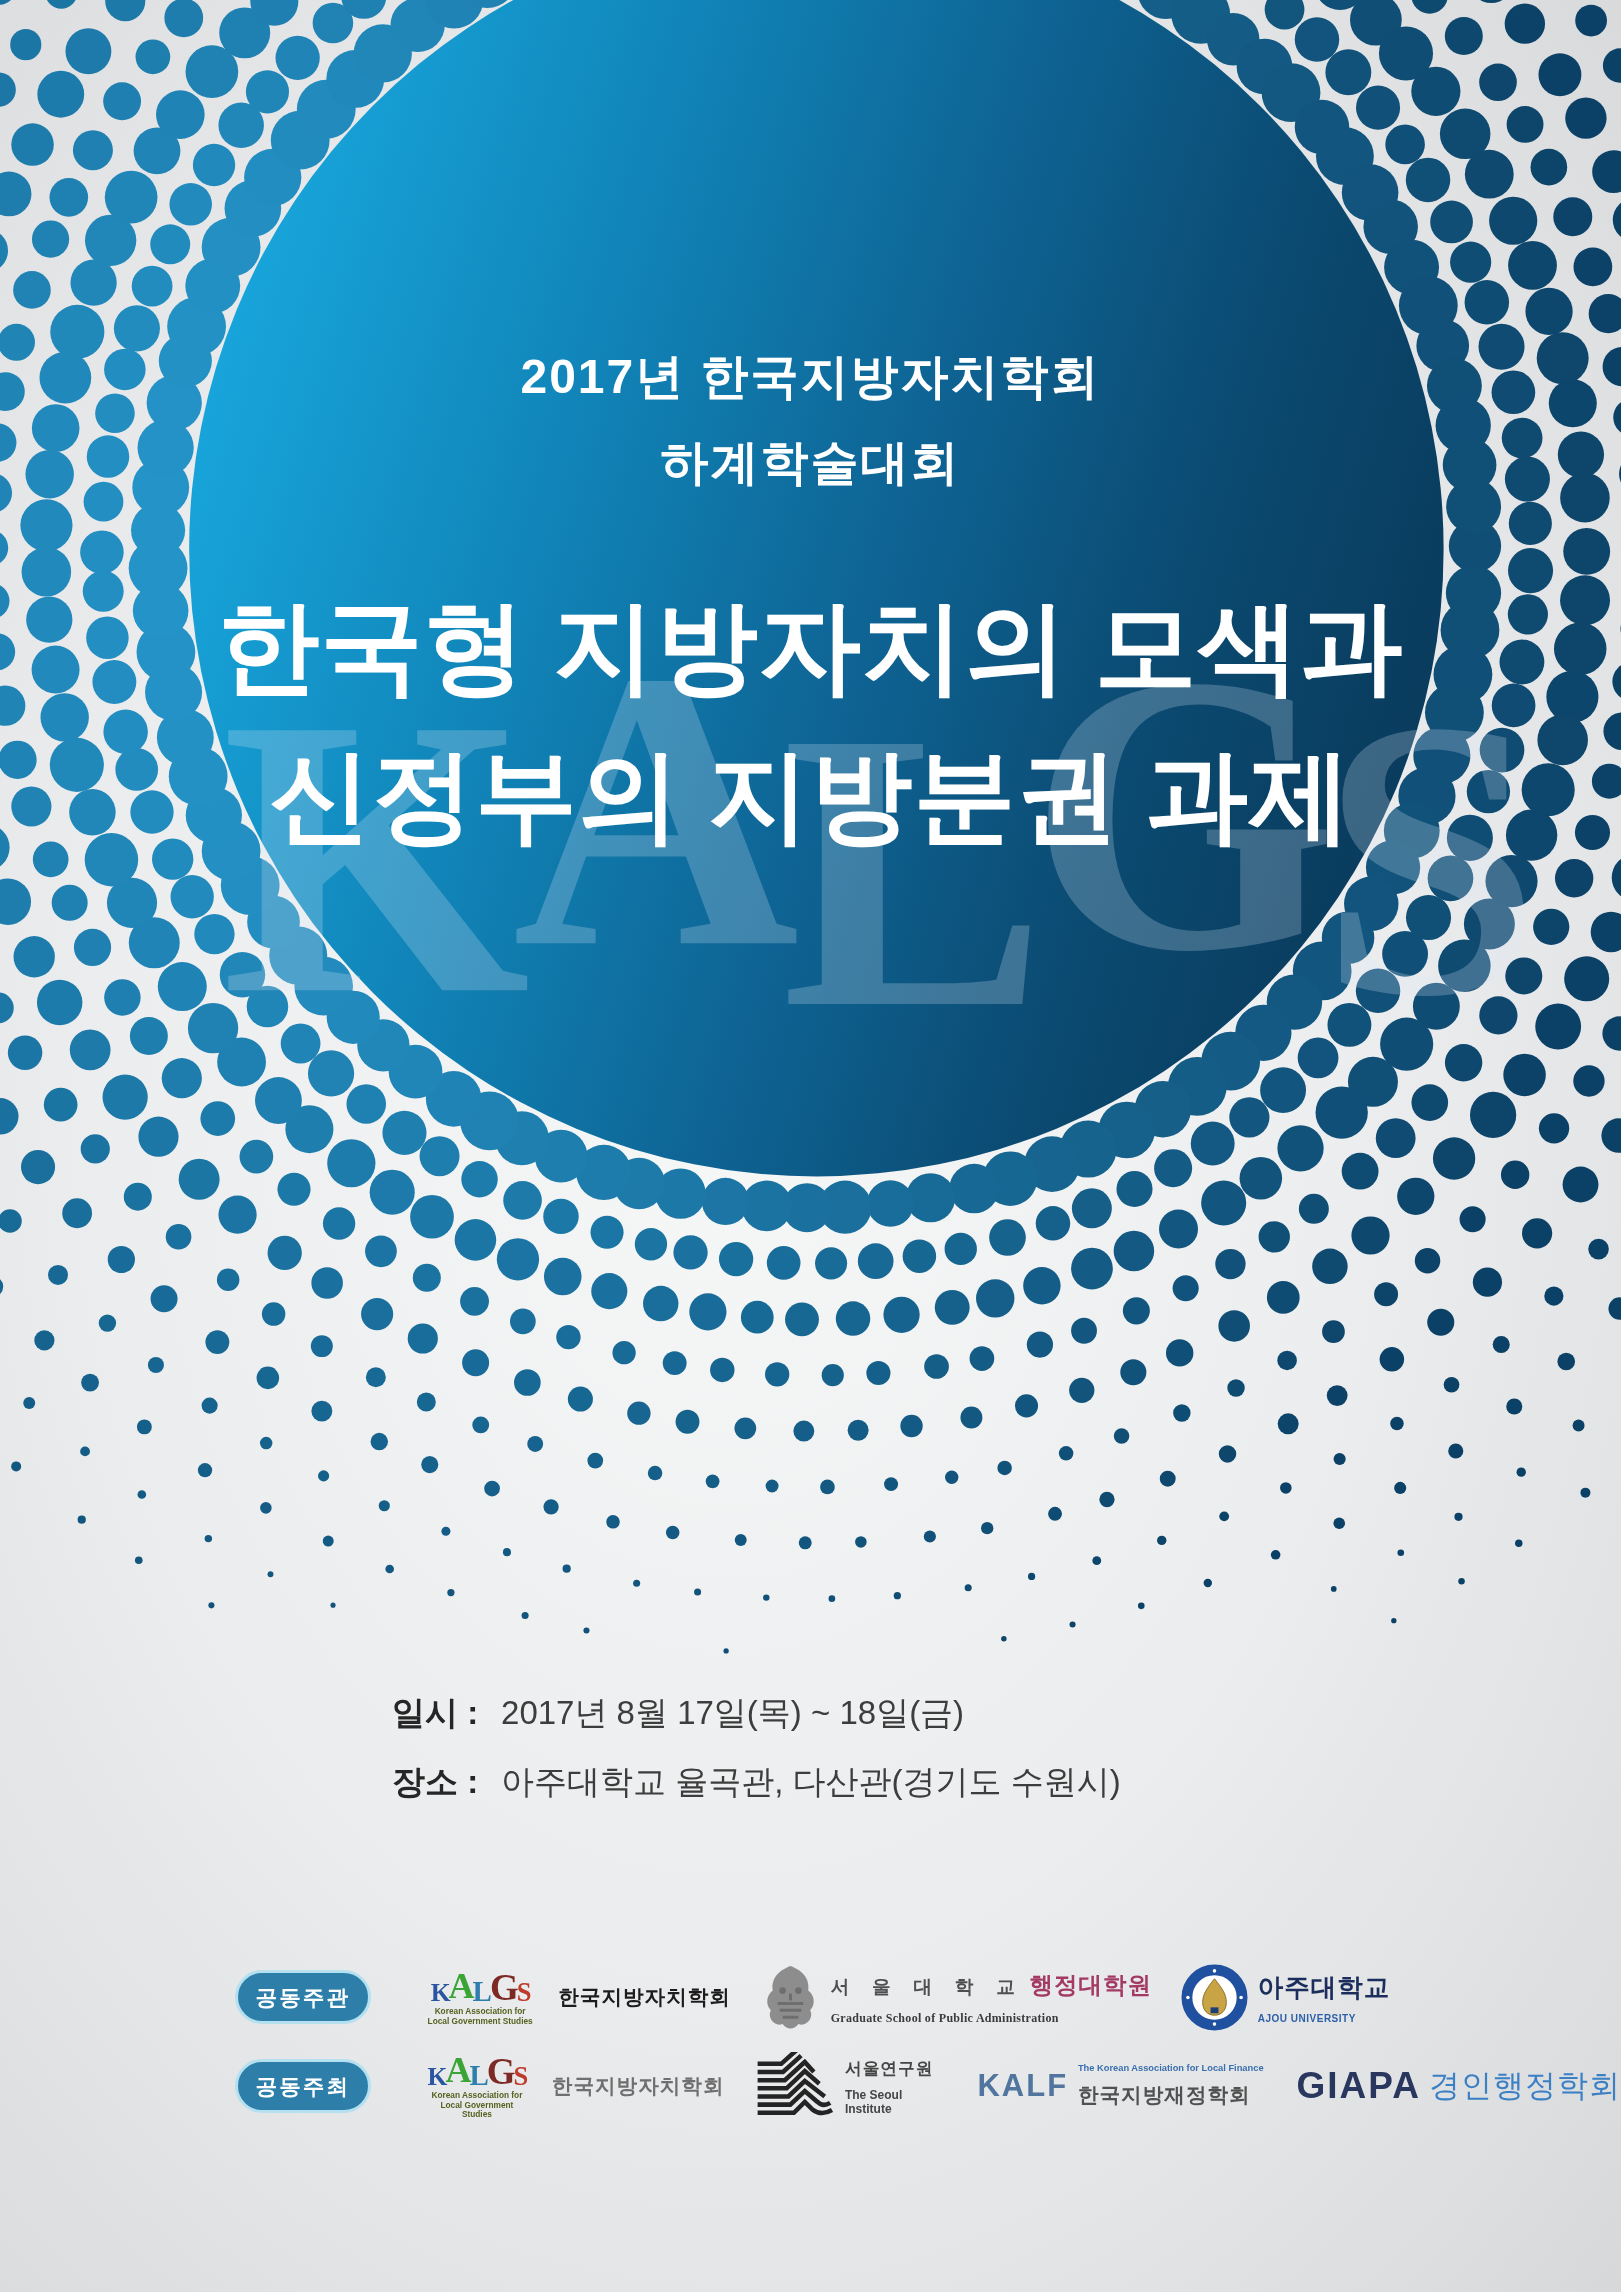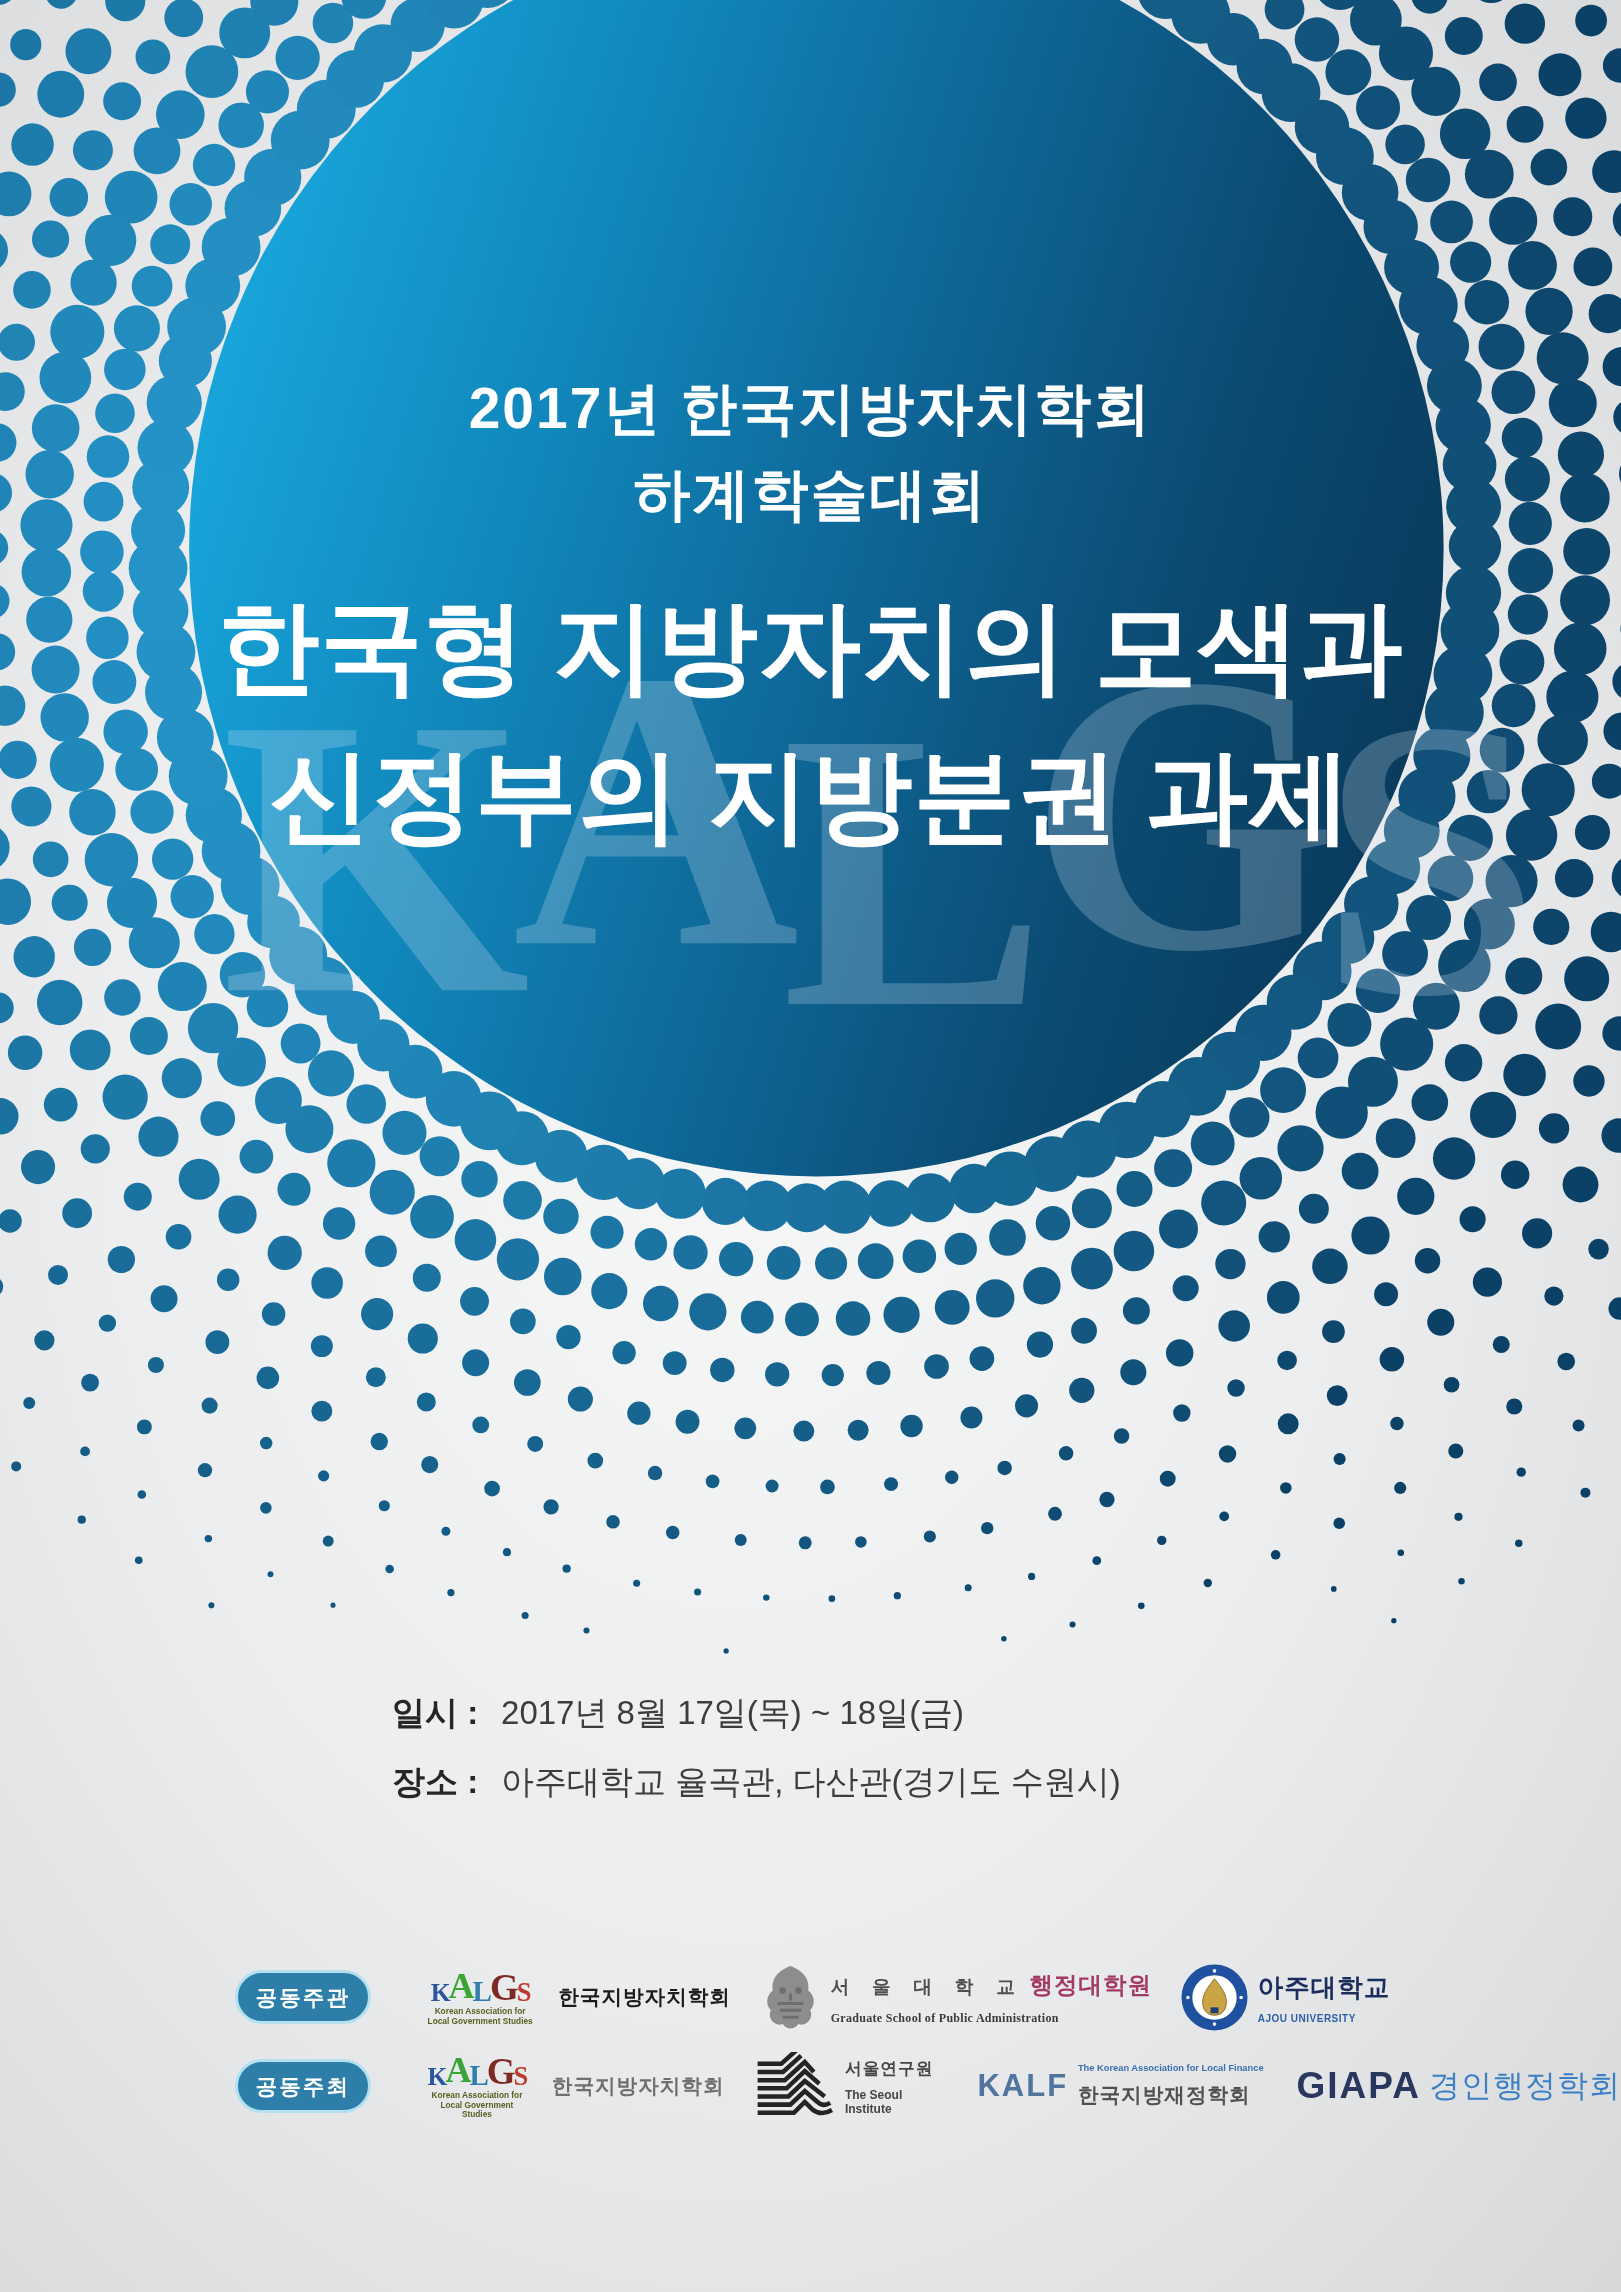--- a/index.html
+++ b/index.html
@@ -4,22 +4,22 @@
 <style>
   html,body{margin:0;padding:0;}
   body{font-family:"Liberation Sans", sans-serif;}
   #poster{
     position:relative; width:1621px; height:2293px; overflow:hidden;
     background:radial-gradient(ellipse at 45% 48%, #f6f7f7 0%, #ecedee 50%, #e0e2e4 78%, #d6d8da 100%);
   }
   #halftone{position:absolute;left:0;top:0;z-index:0;}
   .layer{position:absolute;left:0;top:0;width:100%;z-index:2;}
 
-  .subtitle{top:365px;text-align:center;color:#ffffff;font-weight:700;
-            font-size:57px;line-height:86px;letter-spacing:2px;}
+  .subtitle{top:334px;text-align:center;color:#ffffff;font-weight:700;
+            font-size:48px;line-height:86px;letter-spacing:2px;}
   .main-title{top:573px;text-align:center;color:#ffffff;font-weight:700;
               font-family:"Liberation Serif", serif;font-size:102px;line-height:149px;letter-spacing:1px;}
 
   .info{top:1678px;left:392px;width:882px;}
   .info-row{font-size:33px;line-height:69px;color:#3d3d3d;white-space:nowrap;}
   .info-label{font-weight:800;color:#262626;margin-right:13.7px;}
 
   .sponsor-row{position:absolute;left:235px;display:flex;align-items:center;z-index:2;}
   #row1{top:1958px;height:78px;}
   #row2{top:2047px;height:78px;}

